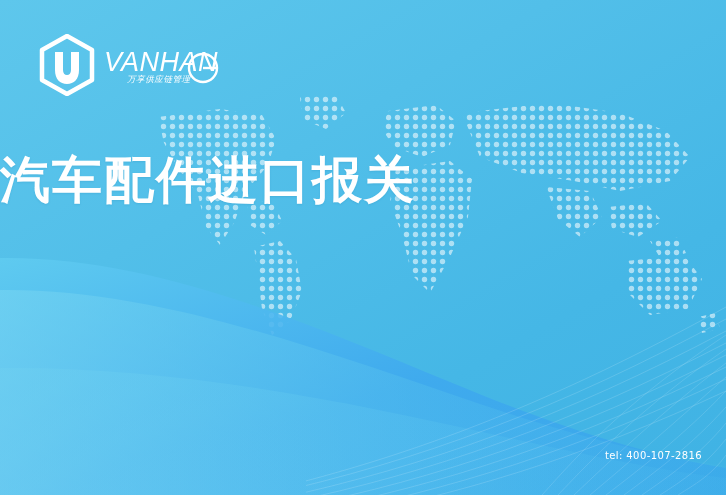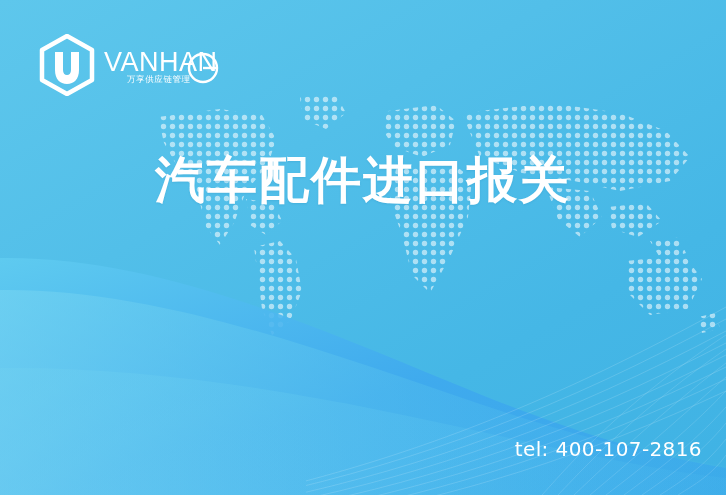--- a/index.html
+++ b/index.html
@@ -53,51 +53,52 @@
   }
 
   
   #logo {
     position: absolute;
     left: 38px;
     top: 33px;
     display: flex;
     align-items: center;
     height: 64px;
+    font-style: italic;
   }
   #logo-mark { width: 58px; height: 62px; display: block; }
   #logo-word { margin-left: 8px; position: relative; width: 118px; height: 48px; }
   #logo-word svg { display: block; }
 
   
   #headline {
     position: absolute;
     left: 0;
     top: 142px;
     width: 726px;
-    text-align: center;
+    text-align: left;
     color: #ffffff;
   }
   .headline-line {
     display: block;
     font-size: 50px;
     line-height: 76px;
     font-weight: bold;
     letter-spacing: 2px;
     text-shadow: 0 1px 2px rgba(30,120,170,0.18);
     font-family: "DejaVu Sans", "Liberation Sans", sans-serif;
   }
 
   
   #tel {
     position: absolute;
     right: 24px;
     bottom: 34px;
     color: #ffffff;
-    font-size: 20px;
+    font-size: 10px;
     letter-spacing: 0.4px;
     font-family: "DejaVu Sans", "Liberation Sans", sans-serif;
     margin-top: 12px;
   }
 </style>
 </head>
 <body>
 
 <div id="banner">
 

